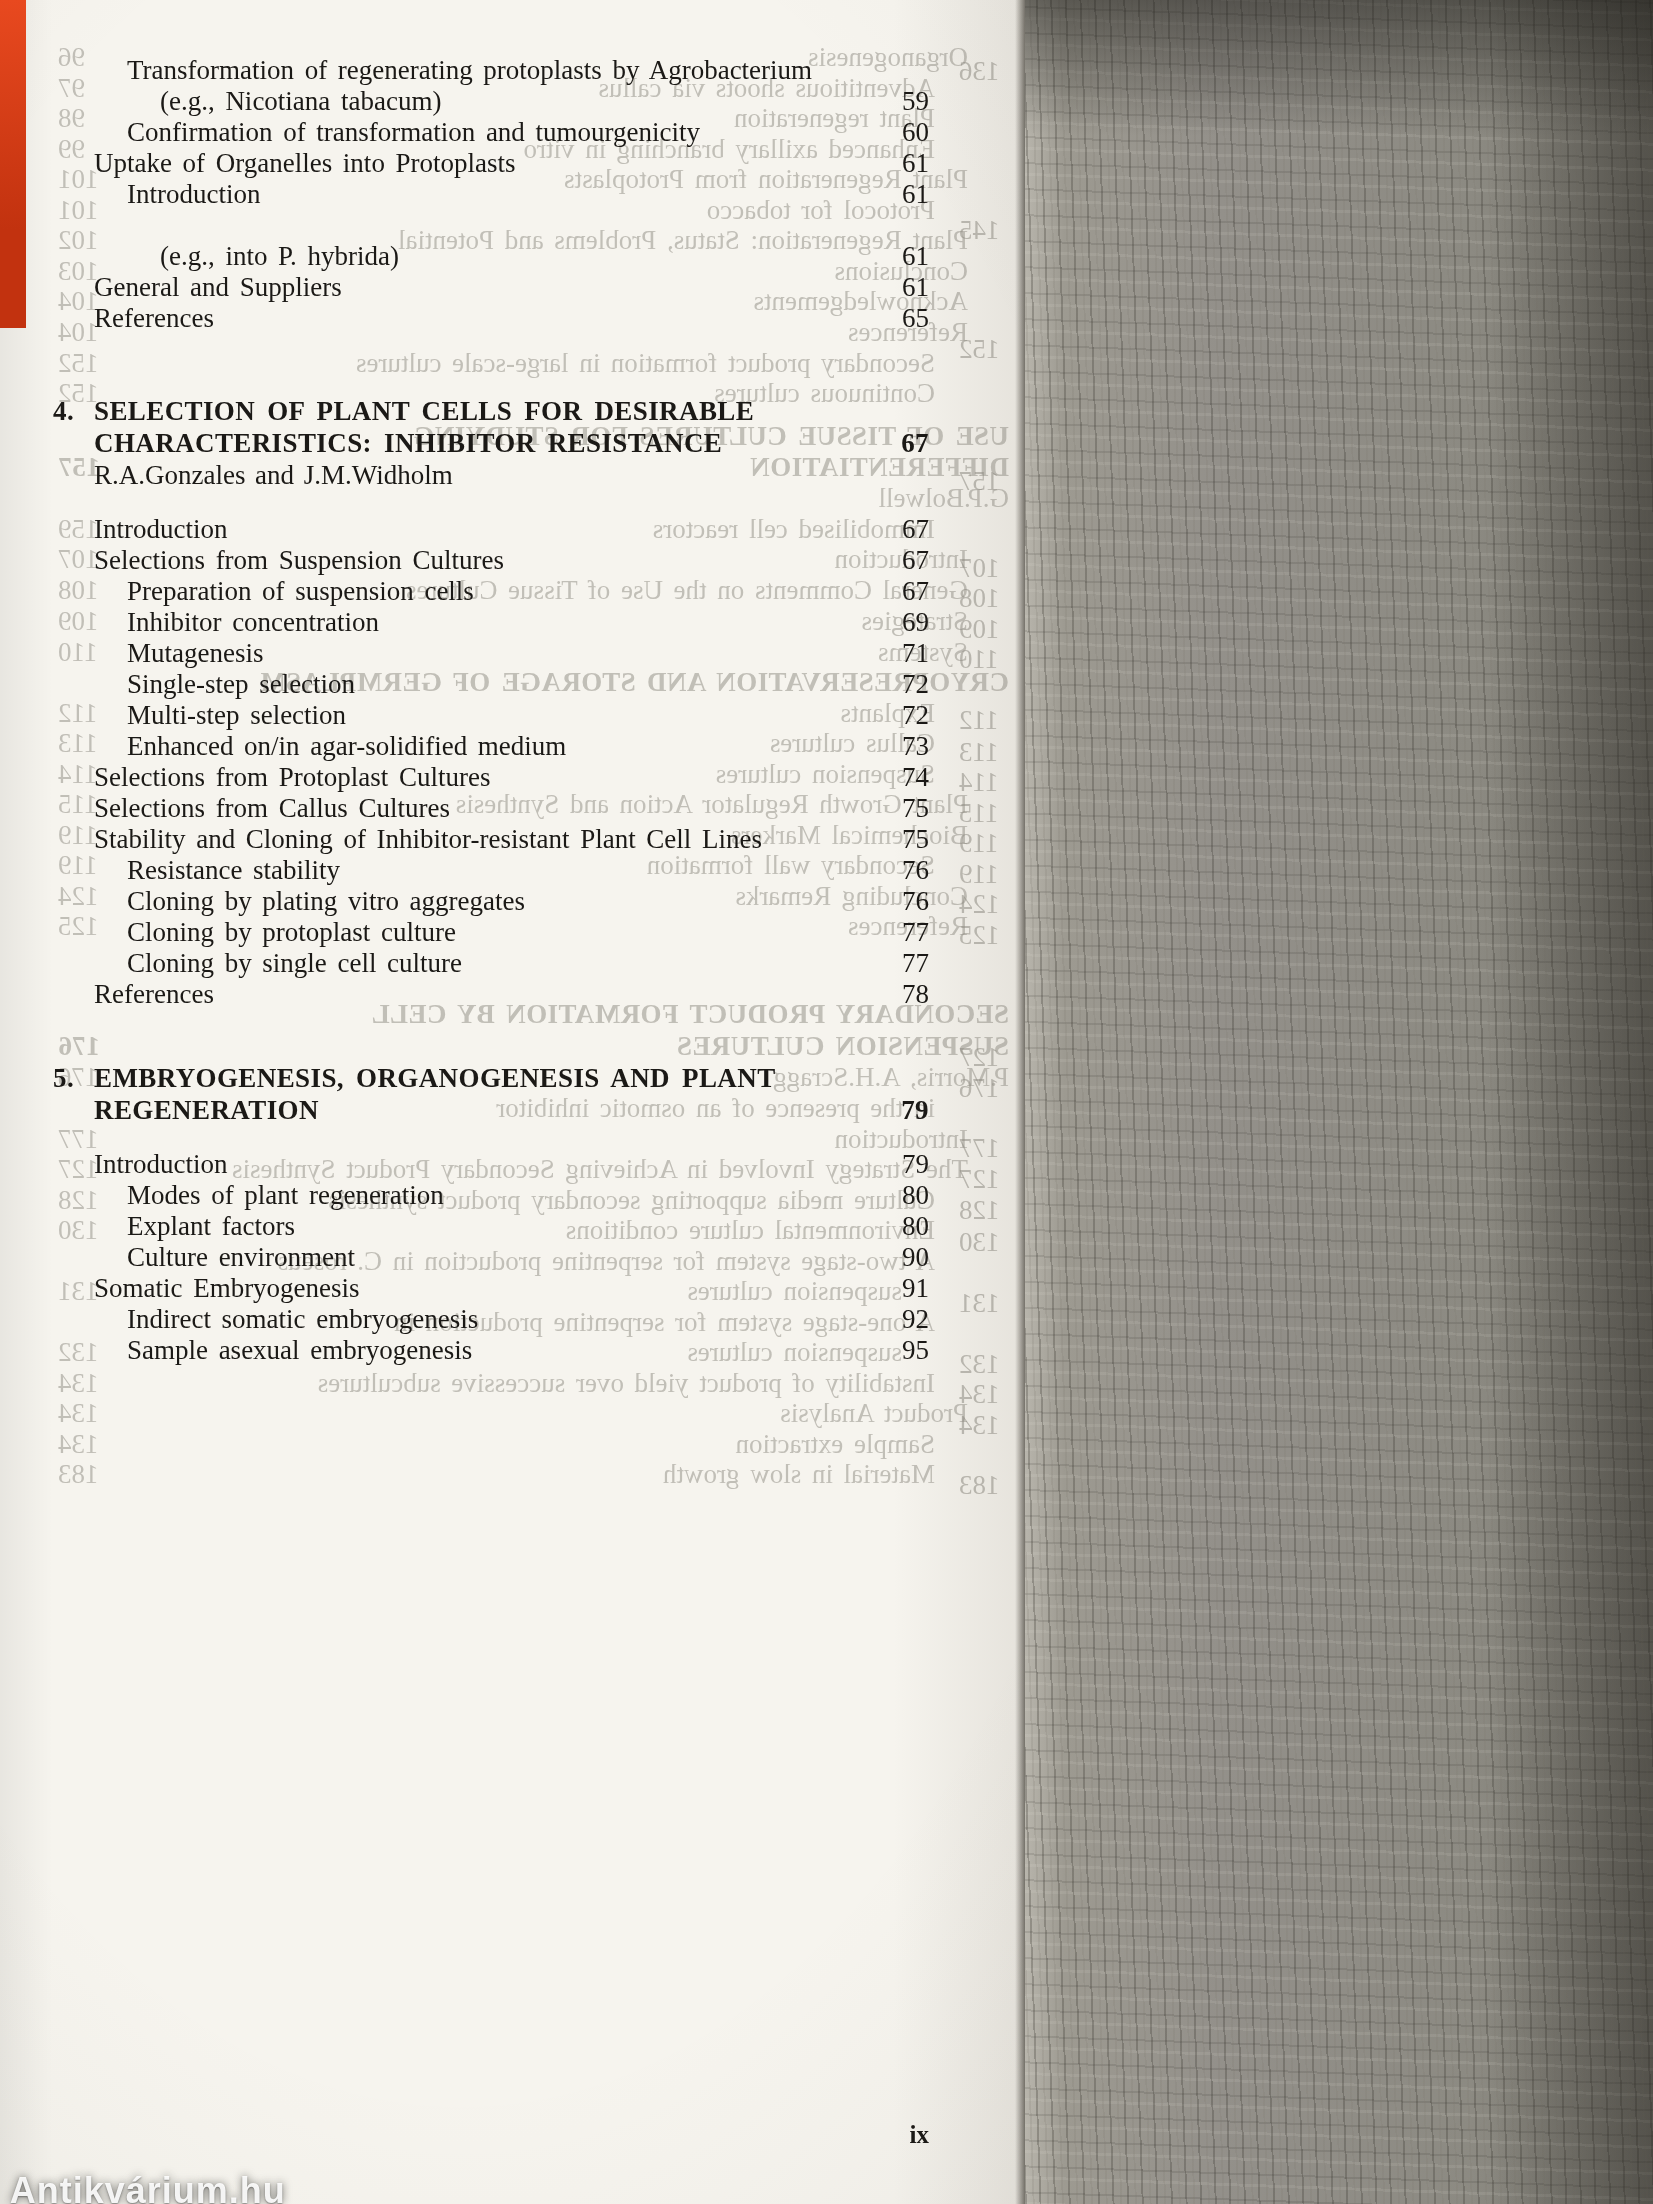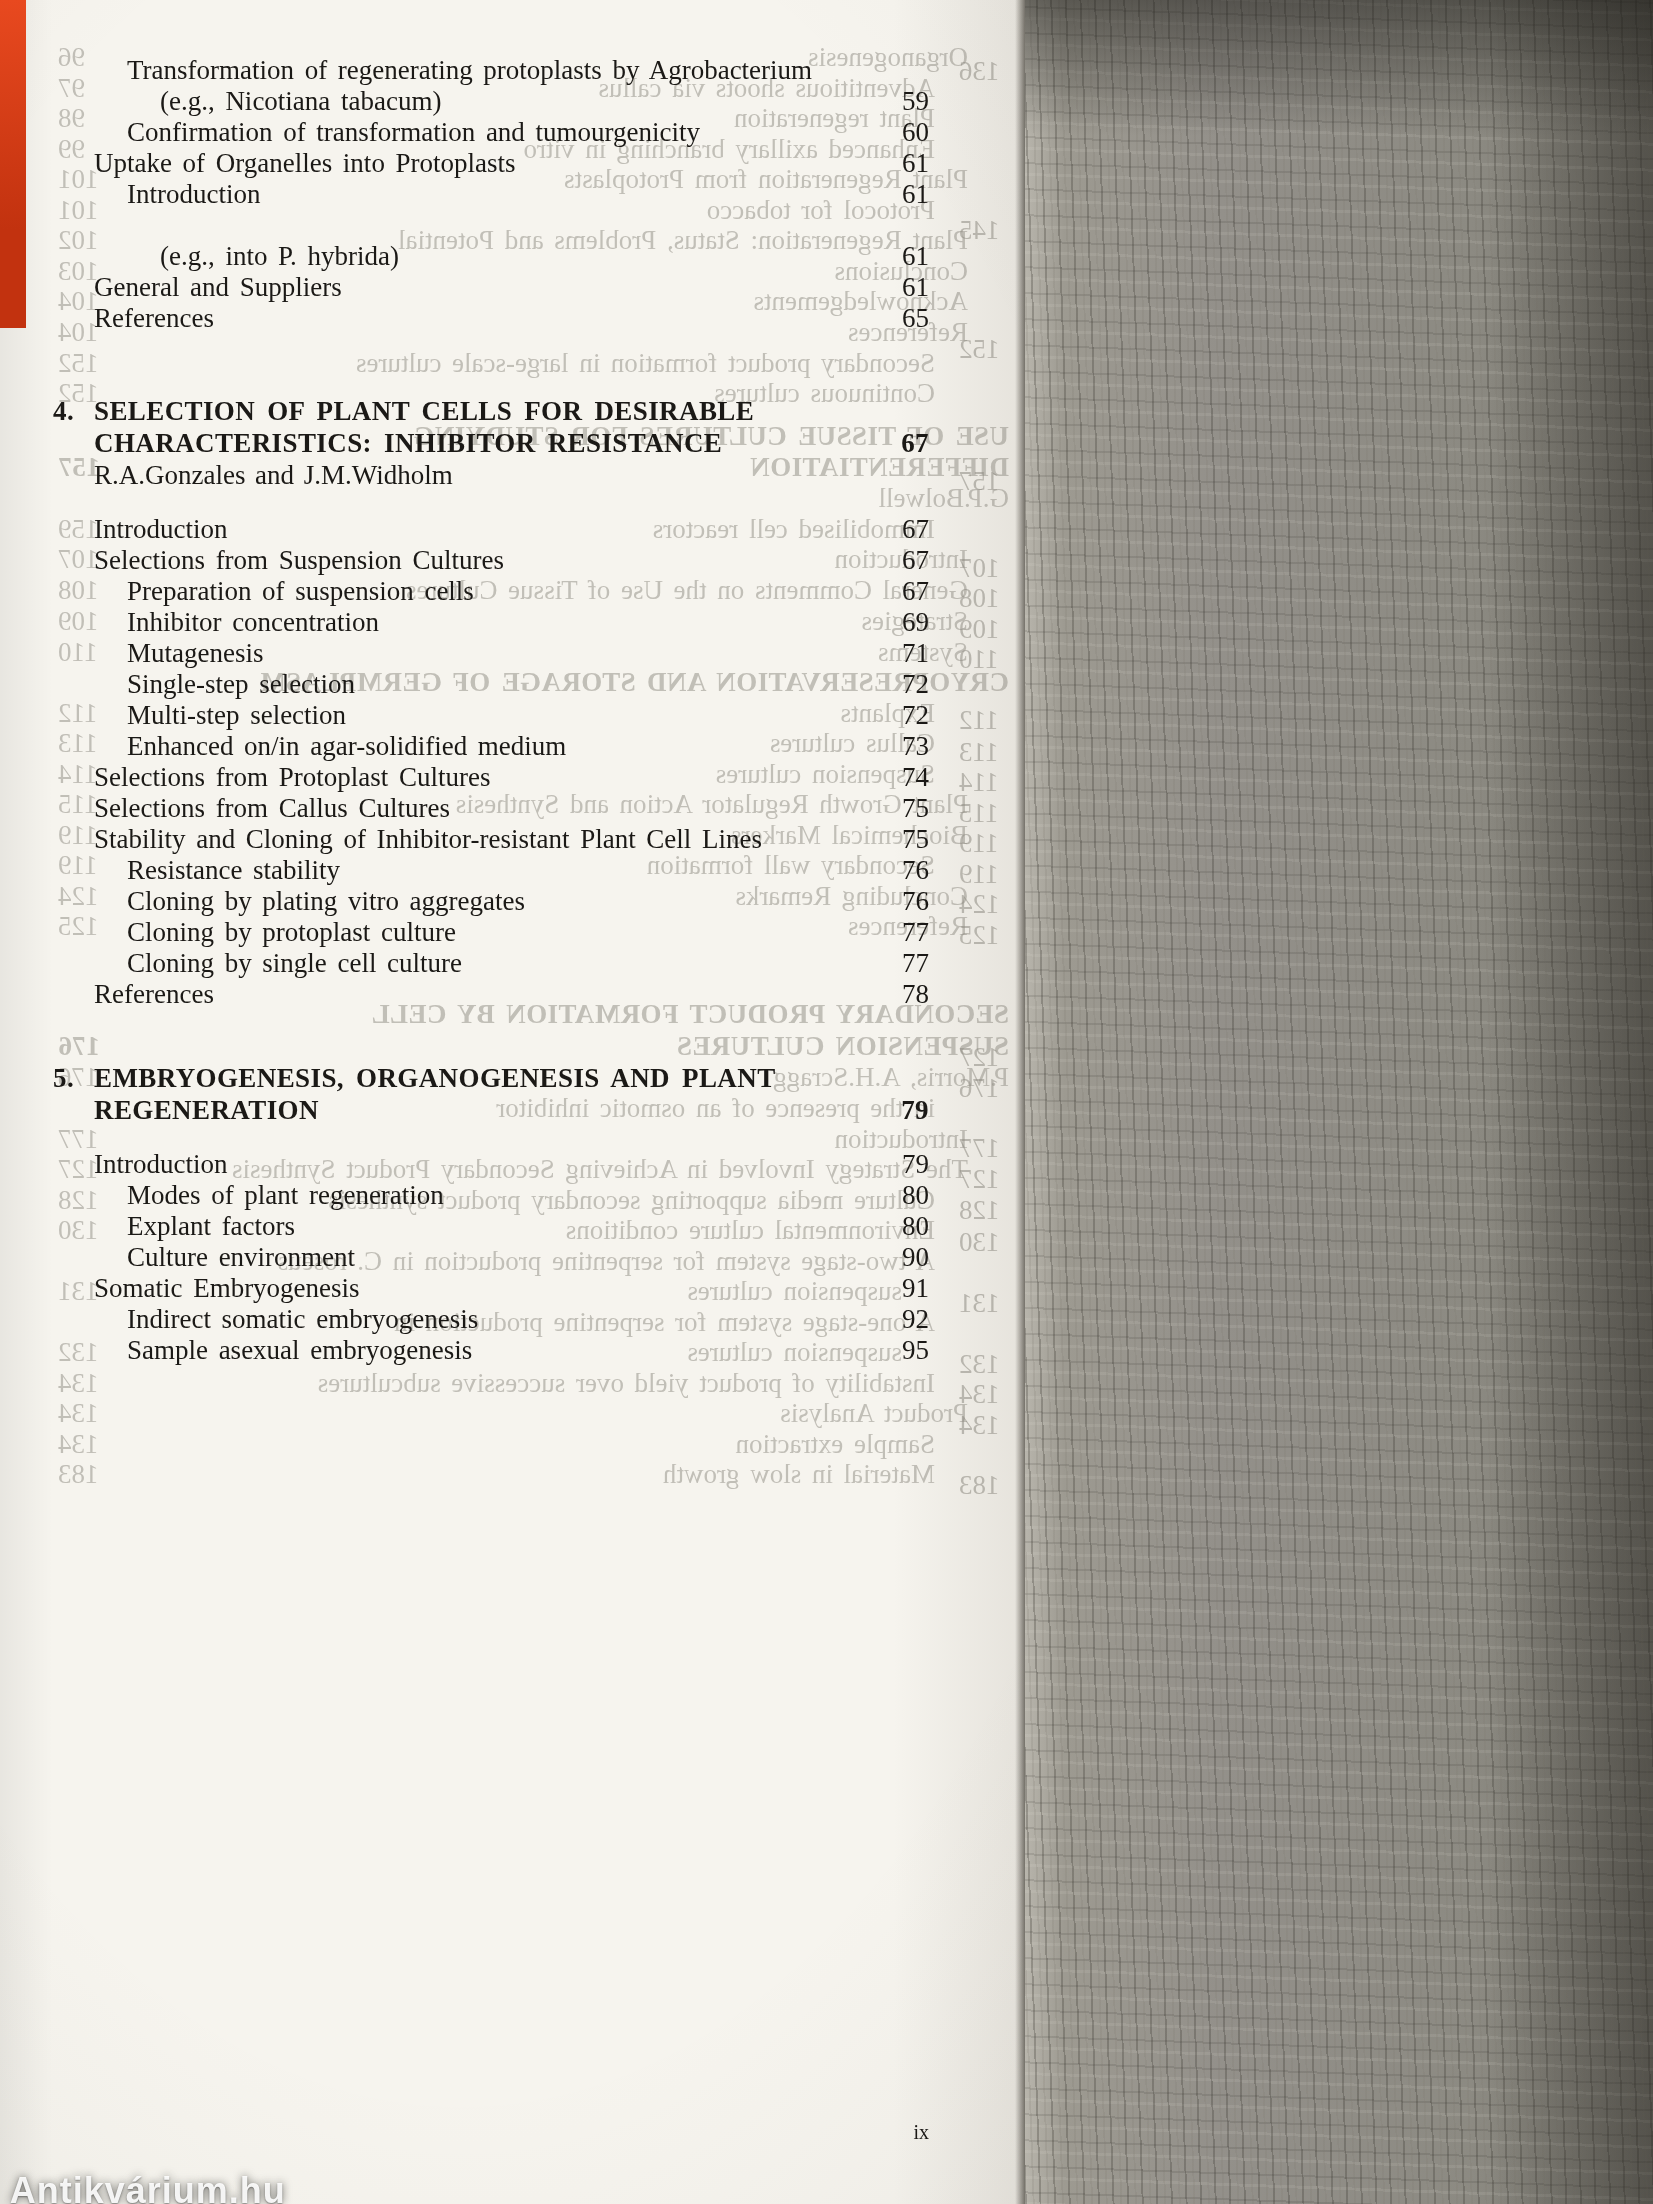--- a/index.html
+++ b/index.html
@@ -46,21 +46,21 @@
   .ind1{padding-left:41px;}
   .ind2{padding-left:74px;}
   .ind3{padding-left:107px;}
   .chapter{position:absolute;left:0;width:100%;}
   .h-line{position:relative;display:flex;height:32px;line-height:32px;font-weight:bold;letter-spacing:0.4px;word-spacing:4.9px;white-space:nowrap;}
   .h-line .pnum{margin-left:auto;padding-left:19.4px;}
   .ch-num{position:absolute;left:0;top:0;font-weight:bold;}
   .h-pad{padding-left:41px;}
   .authors{height:32px;line-height:32px;padding-left:41px;font-weight:normal;word-spacing:2.9px;}
   .rows-list{position:relative;margin-top:23px;}
-  .folio{position:absolute;right:0;top:2121px;font-weight:normal;font-size:20px;}
+  .folio{position:absolute;right:0;top:2121px;font-weight:bold;font-size:25px;}
   
   .ghost-layer{
     position:absolute;left:58px;top:0;width:951px;height:2205px;
     transform:scaleX(-1);
     color:var(--ghost,#8e8b82);opacity:.5;filter:blur(0.6px);
     font-size:27px;pointer-events:none;
   }
   .ghost-row{position:absolute;left:0;right:0;display:flex;height:31px;line-height:31px;white-space:nowrap;word-spacing:3.9px;}
   .ghost-row .p{margin-left:auto;padding-left:19.4px;}
   .ghost-row.bold{font-weight:bold;letter-spacing:0.4px;}

